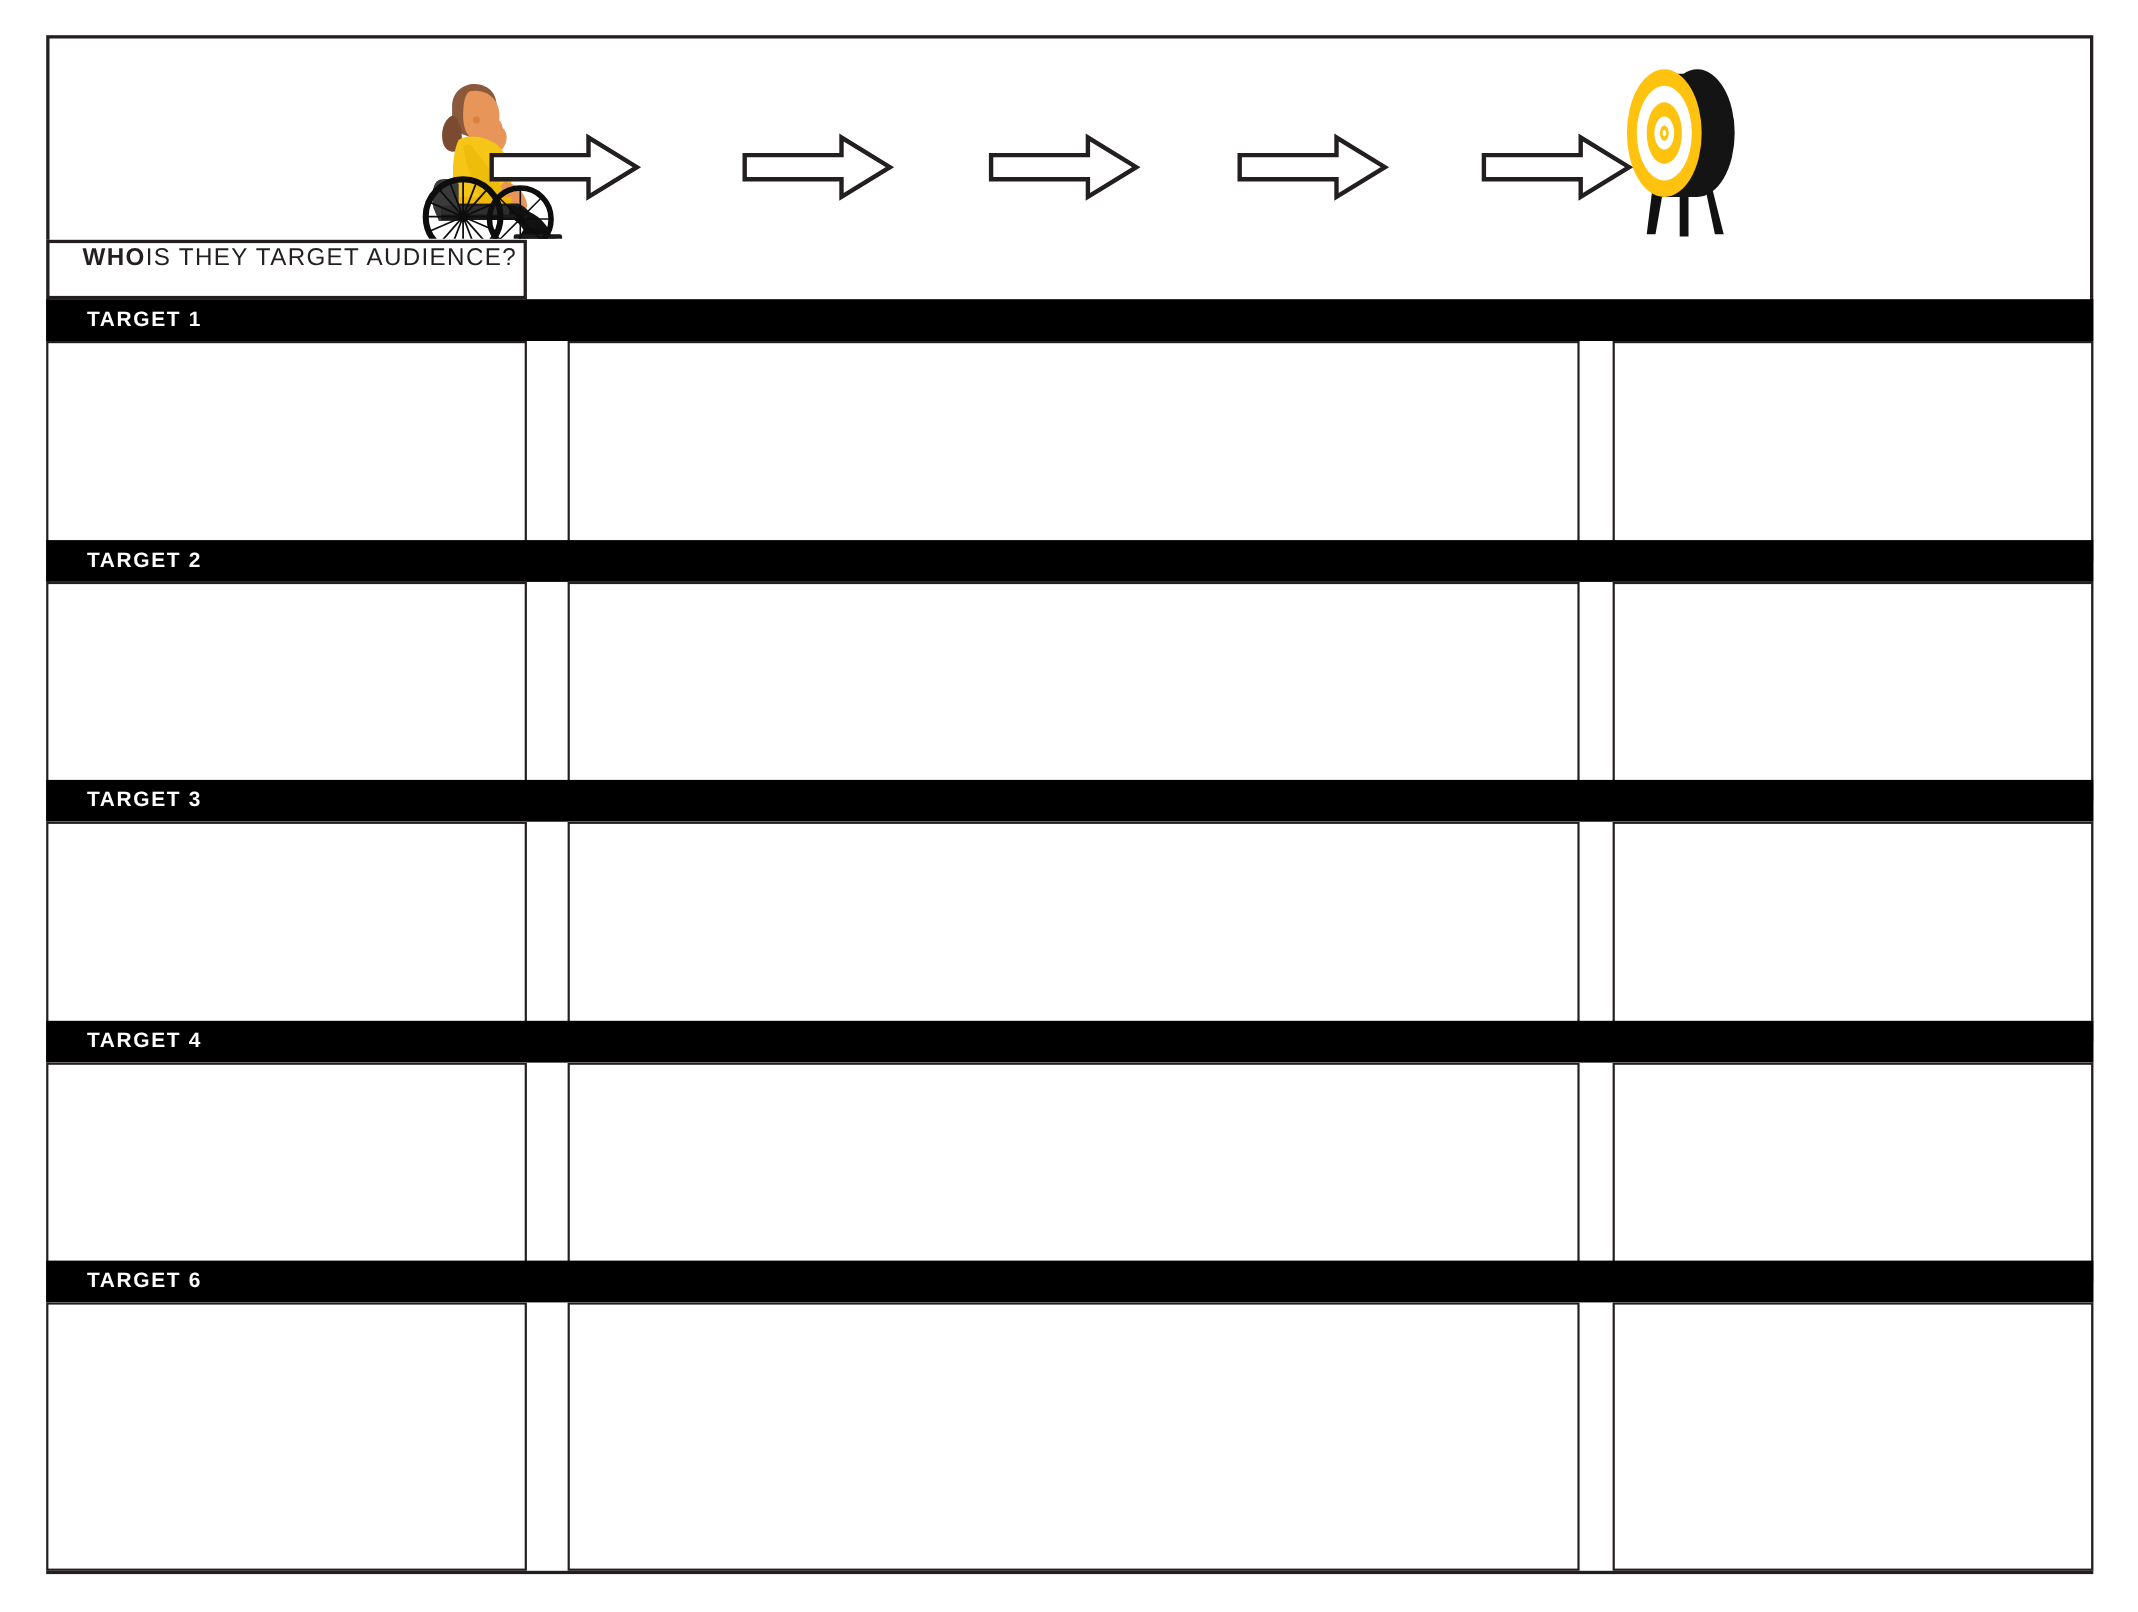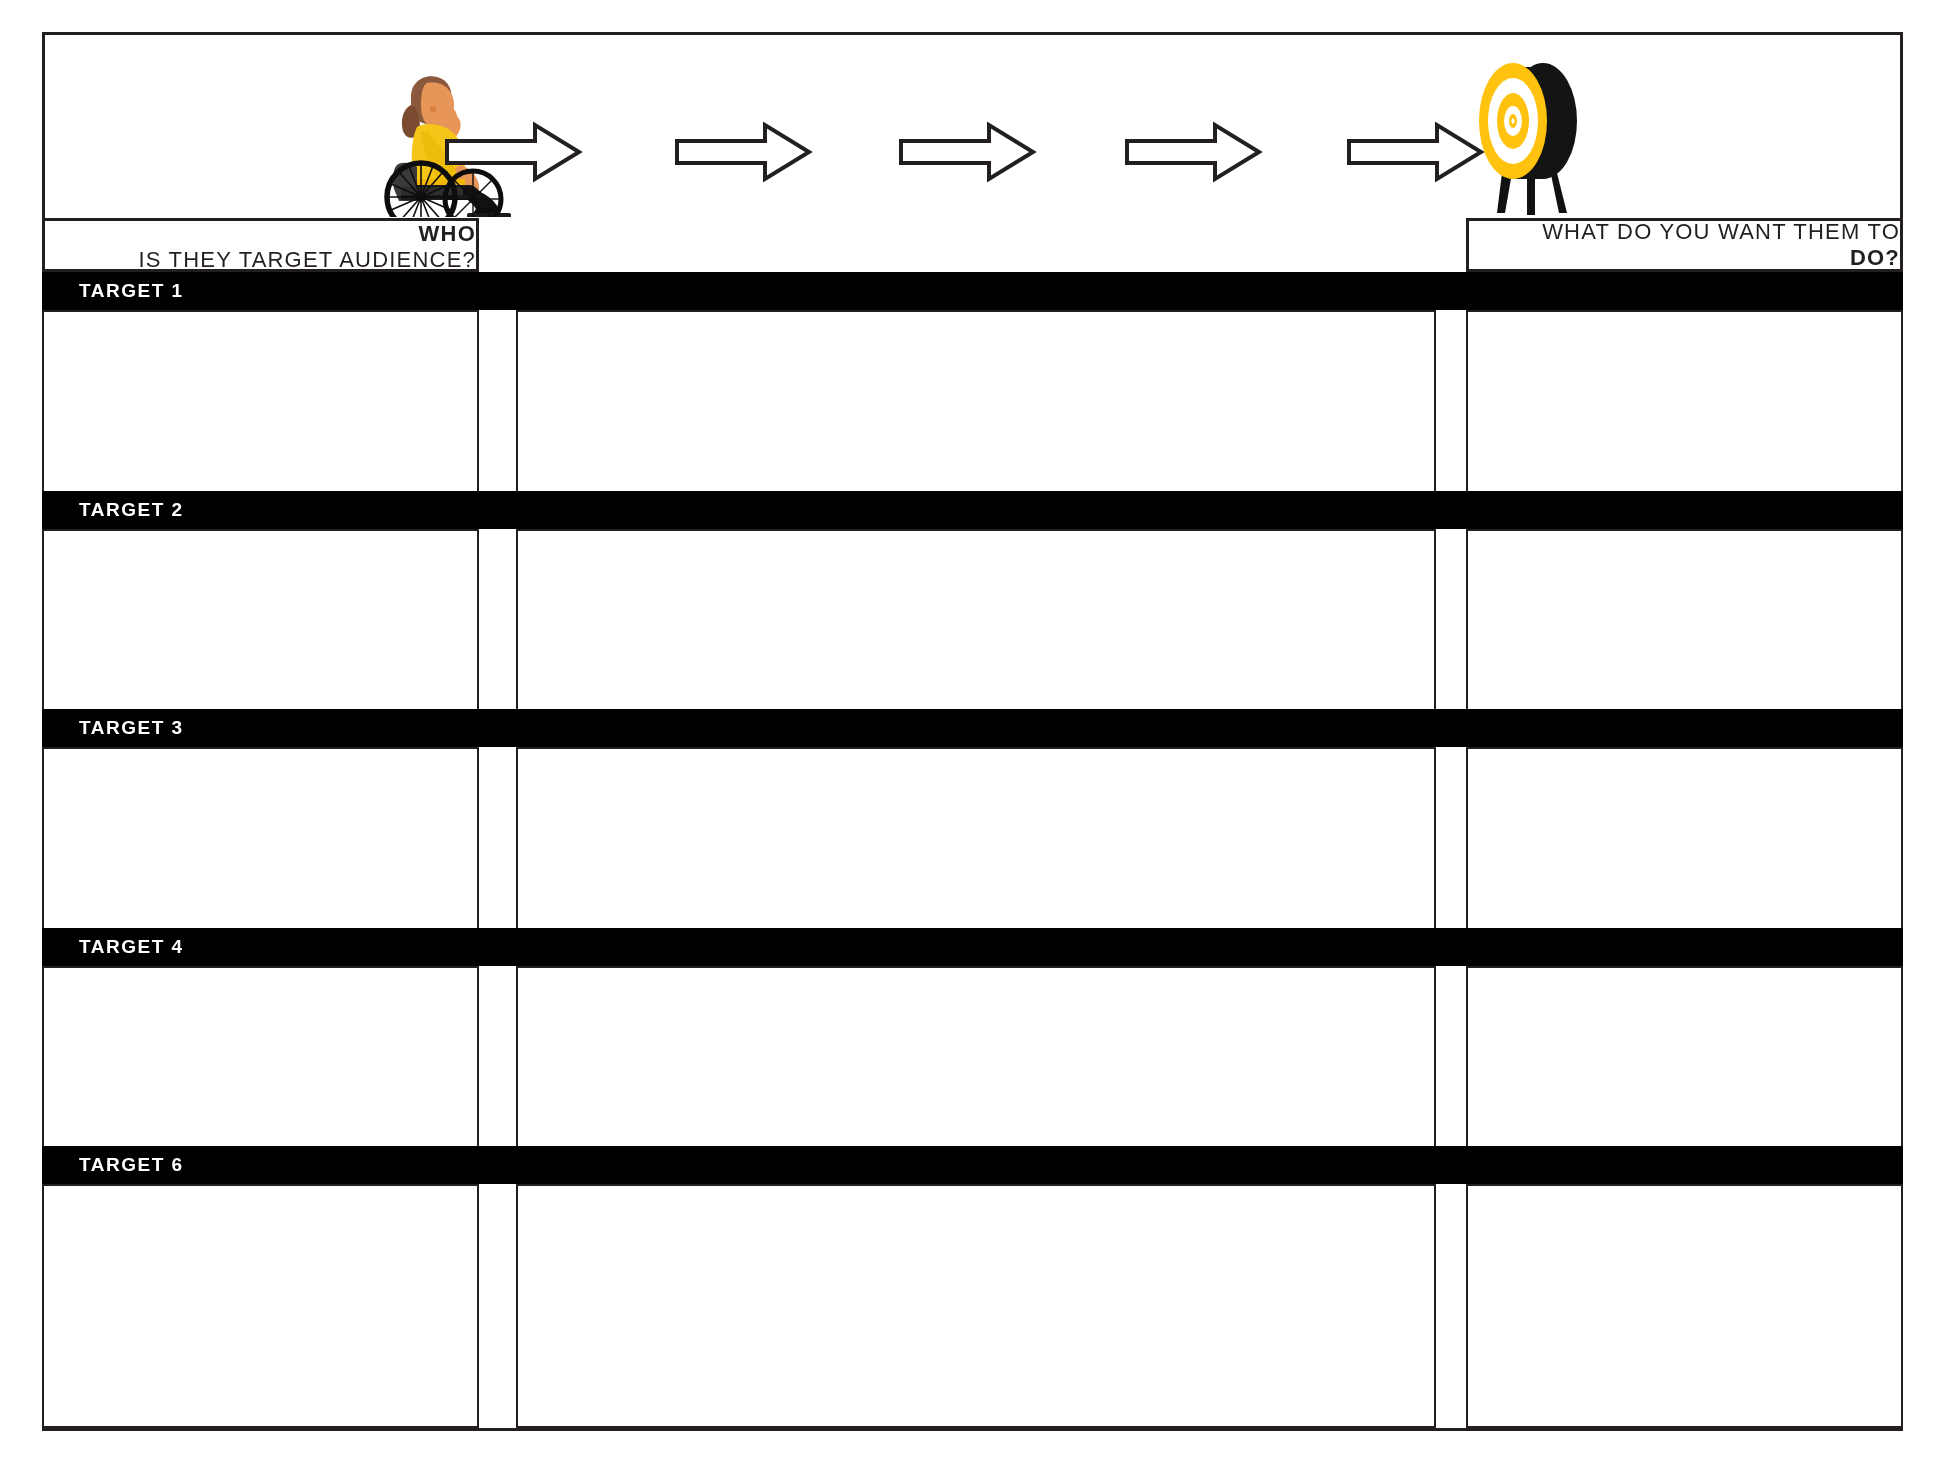--- a/index.html
+++ b/index.html
@@ -73,25 +73,24 @@
   #target-illustration svg { display: block; width: 140px; height: 160px; }
 
   
   .header-cell {
     position: absolute;
     top: 218px;
     height: 54px;
     border: 3px solid #231f20;
     background: #ffffff;
     display: flex;
-    align-items: flex-end;
+    align-items: flex-start;
     color: #231f20;
     font-size: 22px;
     letter-spacing: 0.055em;
-    flex-direction: column;
   }
   .header-cell .bold { font-weight: 700; }
 
   #header-who {
     left: 42px;
     width: 437px;
     padding-left: 30px;
     justify-content: flex-start;
   }
   #header-understand {
@@ -273,24 +272,20 @@
       </svg>
     </div>
   </div>
 
   <div class="header-cell" id="header-who">
     <span class="bold">WHO</span>
       <span> IS THEY TARGET AUDIENCE?</span>
   </div>
 
 
-  <div class="header-cell" id="header-do">
-    <span>WHAT DO YOU WANT THEM TO </span>
-      <span class="bold">DO?</span>
-  </div>
 
   <div class="row-group row-0">
     <div class="target-band">TARGET 1</div>
     <div class="content-cell cell-who"></div>
     <div class="content-cell cell-understand"></div>
     <div class="content-cell cell-do"></div>
   </div>
 
   <div class="row-group row-1">
     <div class="target-band">TARGET 2</div>

